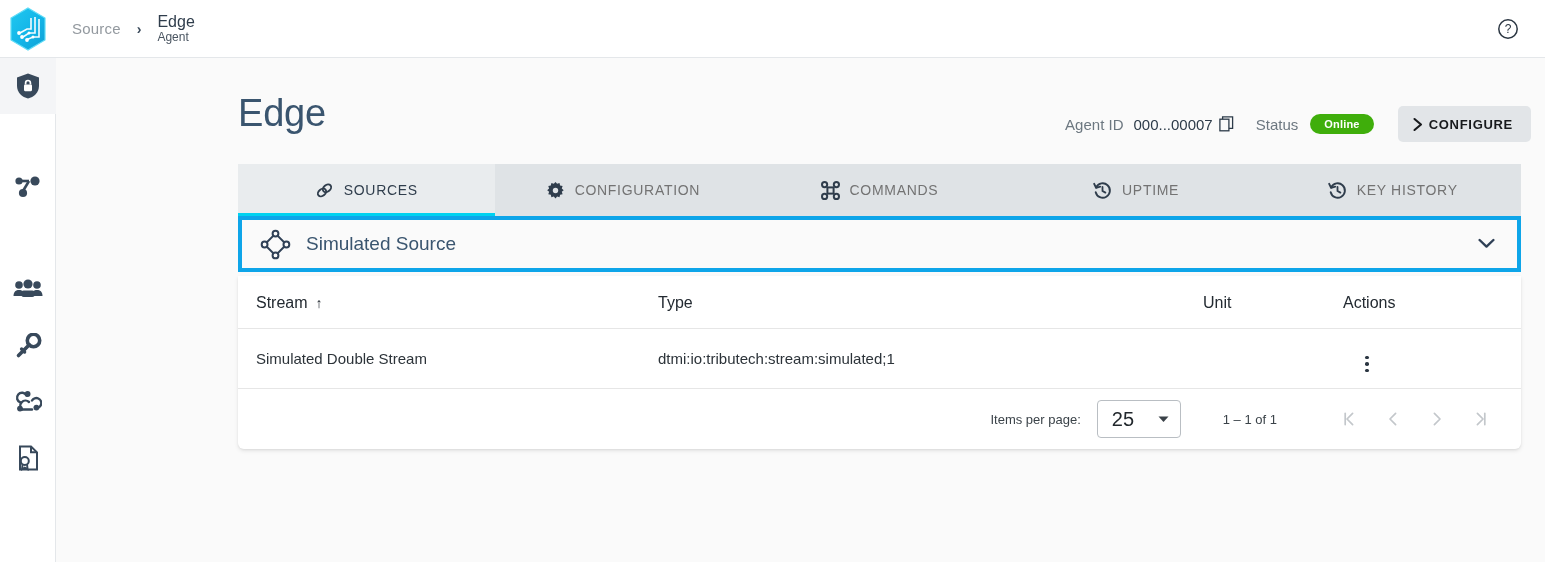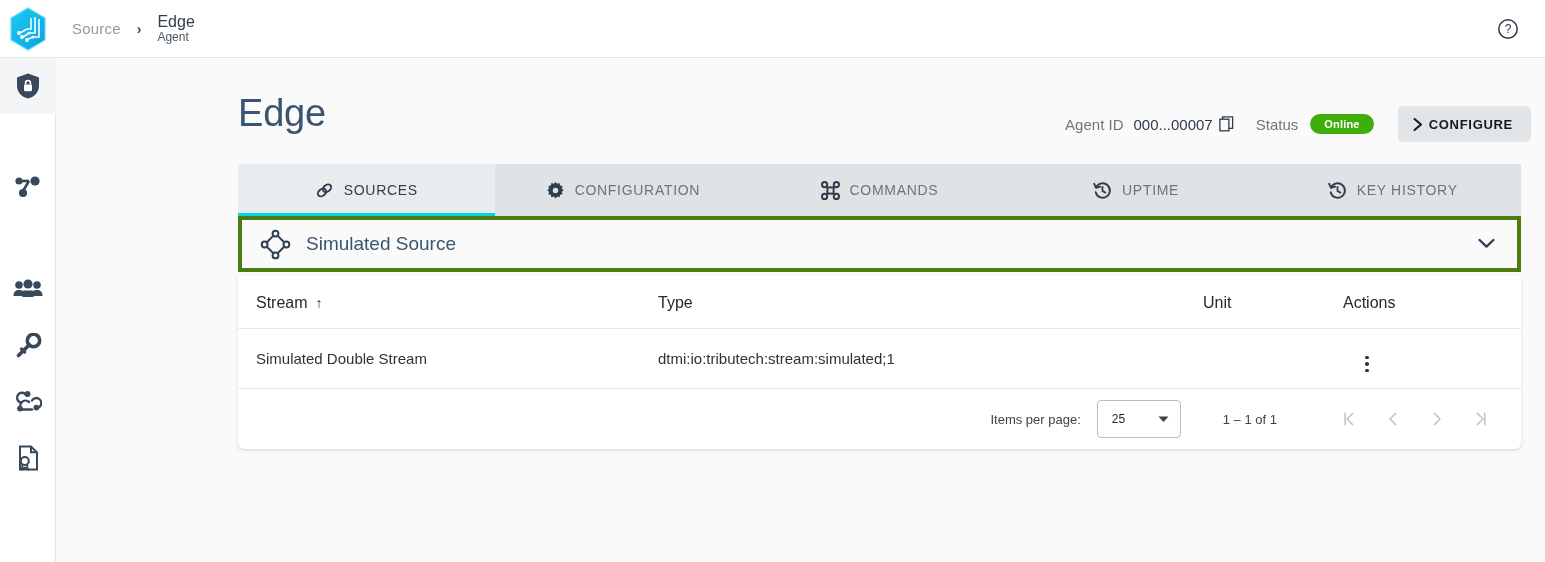--- a/index.html
+++ b/index.html
@@ -106,21 +106,21 @@
     cursor:pointer; position:relative; font-weight:400;
   }
   .tab.active { background:#e9ecee; color:#2f3d4c; }
   .tab.active::after {
     content:""; position:absolute; bottom:0; left:0; right:0; height:3px;
     background:#00d2f0;
   }
 
   
   .source-wrap {
-    border:4px solid #4d7c0f; background:#fafafa;
+    border:4px solid #0ea5e9; background:#fafafa;
     height:56px; display:flex; align-items:center; position:relative;
     margin-top:0;
   }
   .source-inner {
     display:flex; align-items:center; padding-left:18px; width:100%; height:100%;
   }
   .source-title { font-size:19px; color:#3a556f; margin-left:15px; }
   .source-chev { position:absolute; right:22px; top:50%; transform:translateY(-50%); }
 
   
@@ -149,21 +149,21 @@
 
   
   .paginator {
     display:flex; align-items:center; justify-content:flex-end;
     height:60px; padding-right:20px; gap:4px;
   }
   .pg-label { font-size:13px; color:#3b4349; margin-right:12px; }
   .pg-select {
     width:84px; height:38px; border:1px solid #b9bec3; border-radius:4px;
     display:flex; align-items:center; justify-content:space-between;
-    padding:0 11px 0 14px; font-size:12px; color:#22282d; cursor:pointer;
+    padding:0 11px 0 14px; font-size:20px; color:#22282d; cursor:pointer;
     margin-right:38px;
   }
   .pg-range { font-size:13px; color:#3b4349; margin-right:48px; }
   .pg-btn {
     width:40px; height:40px; display:flex; align-items:center; justify-content:center;
     color:#c3c7cb; cursor:default;
   }
   .pg-btn svg { display:block; }
 </style>
 </head>

